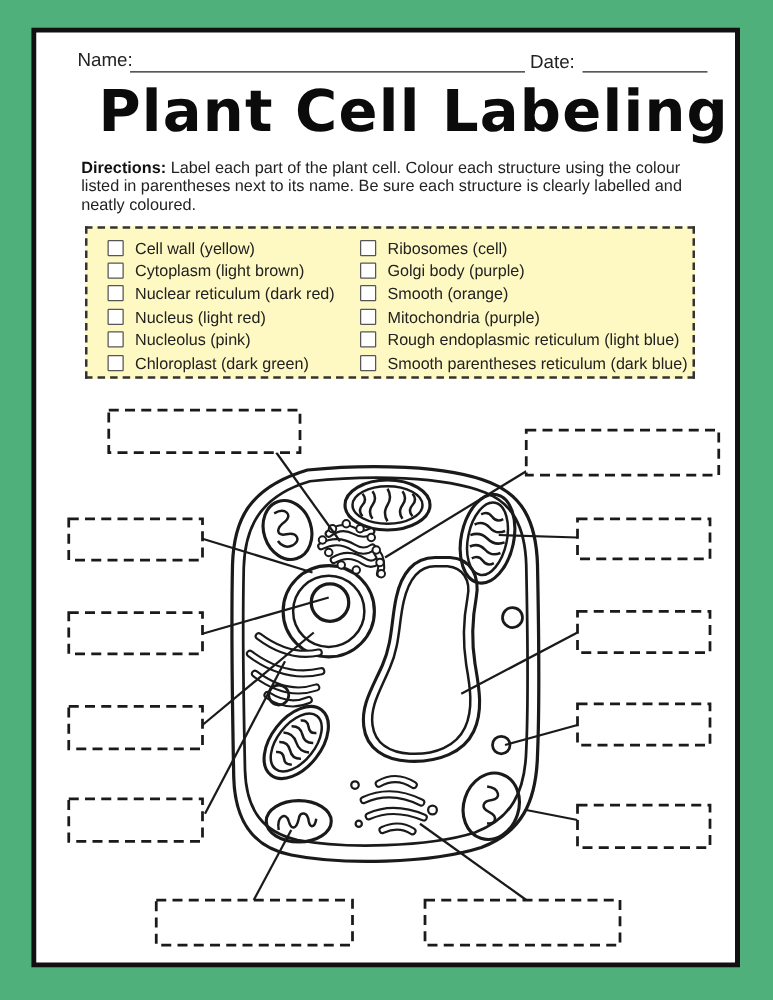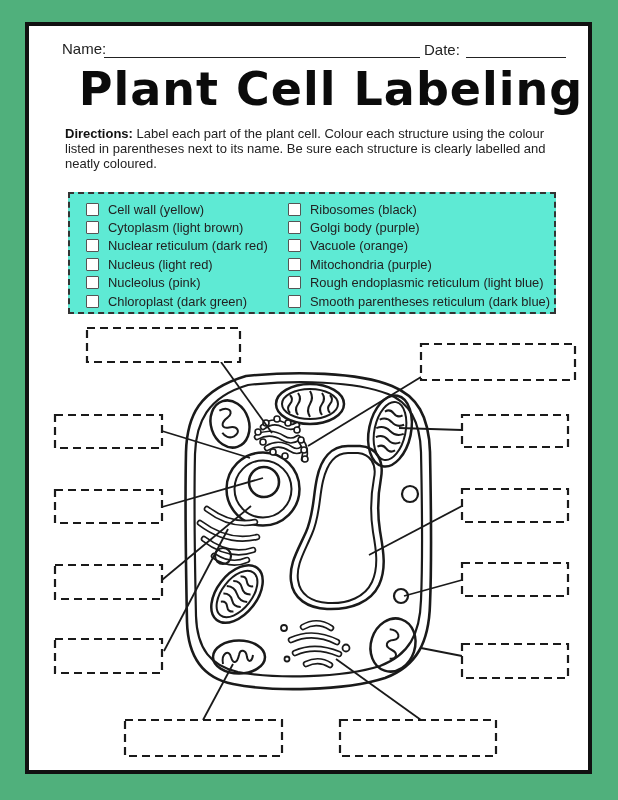--- a/index.html
+++ b/index.html
@@ -17,22 +17,22 @@
   .field-label{font-size:15px;color:#222;}
   .write-line{border-bottom:1.6px solid #222;height:15px;}
   .title{
     width:602px;left:30px;top:62px;text-align:center;
     font-family:"DejaVu Sans", sans-serif;font-weight:bold;
     font-size:46px;letter-spacing:1px;color:#0b0b0b;
   }
   .directions{left:65px;top:127px;width:502px;font-size:13px;line-height:14.8px;color:#222;}
   .directions b{color:#111;}
   .checklist{
-    left:68px;top:192px;width:488px;height:122px;
-    border:2px dashed #333;box-sizing:border-box;background:#5eead4;
+    left:68px;top:181px;width:488px;height:122px;
+    border:2px dashed #333;box-sizing:border-box;background:#fef9c3;
   }
   .col{position:absolute;top:6px;}
   .col.left{left:16px;}
   .col.right{left:218px;}
   .chk-item{height:18.4px;display:flex;align-items:center;font-size:12.9px;color:#222;}
   .chk-box{
     width:11px;height:11px;border:1.6px solid #555;border-radius:1px;
     margin-right:9px;flex:0 0 auto;background:#fff;
   }
   svg{position:absolute;left:0;top:0;}
@@ -81,29 +81,29 @@
         <span>Nucleolus (pink)</span>
       </div>
     <div class="chk-item">
         <span class="chk-box"></span>
         <span>Chloroplast (dark green)</span>
       </div>
   </div>
   <div class="col right">
     <div class="chk-item">
         <span class="chk-box"></span>
-        <span>Ribosomes (black)</span>
+        <span>Ribosomes (cell)</span>
       </div>
     <div class="chk-item">
         <span class="chk-box"></span>
         <span>Golgi body (purple)</span>
       </div>
     <div class="chk-item">
         <span class="chk-box"></span>
-        <span>Vacuole (orange)</span>
+        <span>Smooth (orange)</span>
       </div>
     <div class="chk-item">
         <span class="chk-box"></span>
         <span>Mitochondria (purple)</span>
       </div>
     <div class="chk-item">
         <span class="chk-box"></span>
         <span>Rough endoplasmic reticulum (light blue)</span>
       </div>
     <div class="chk-item">

